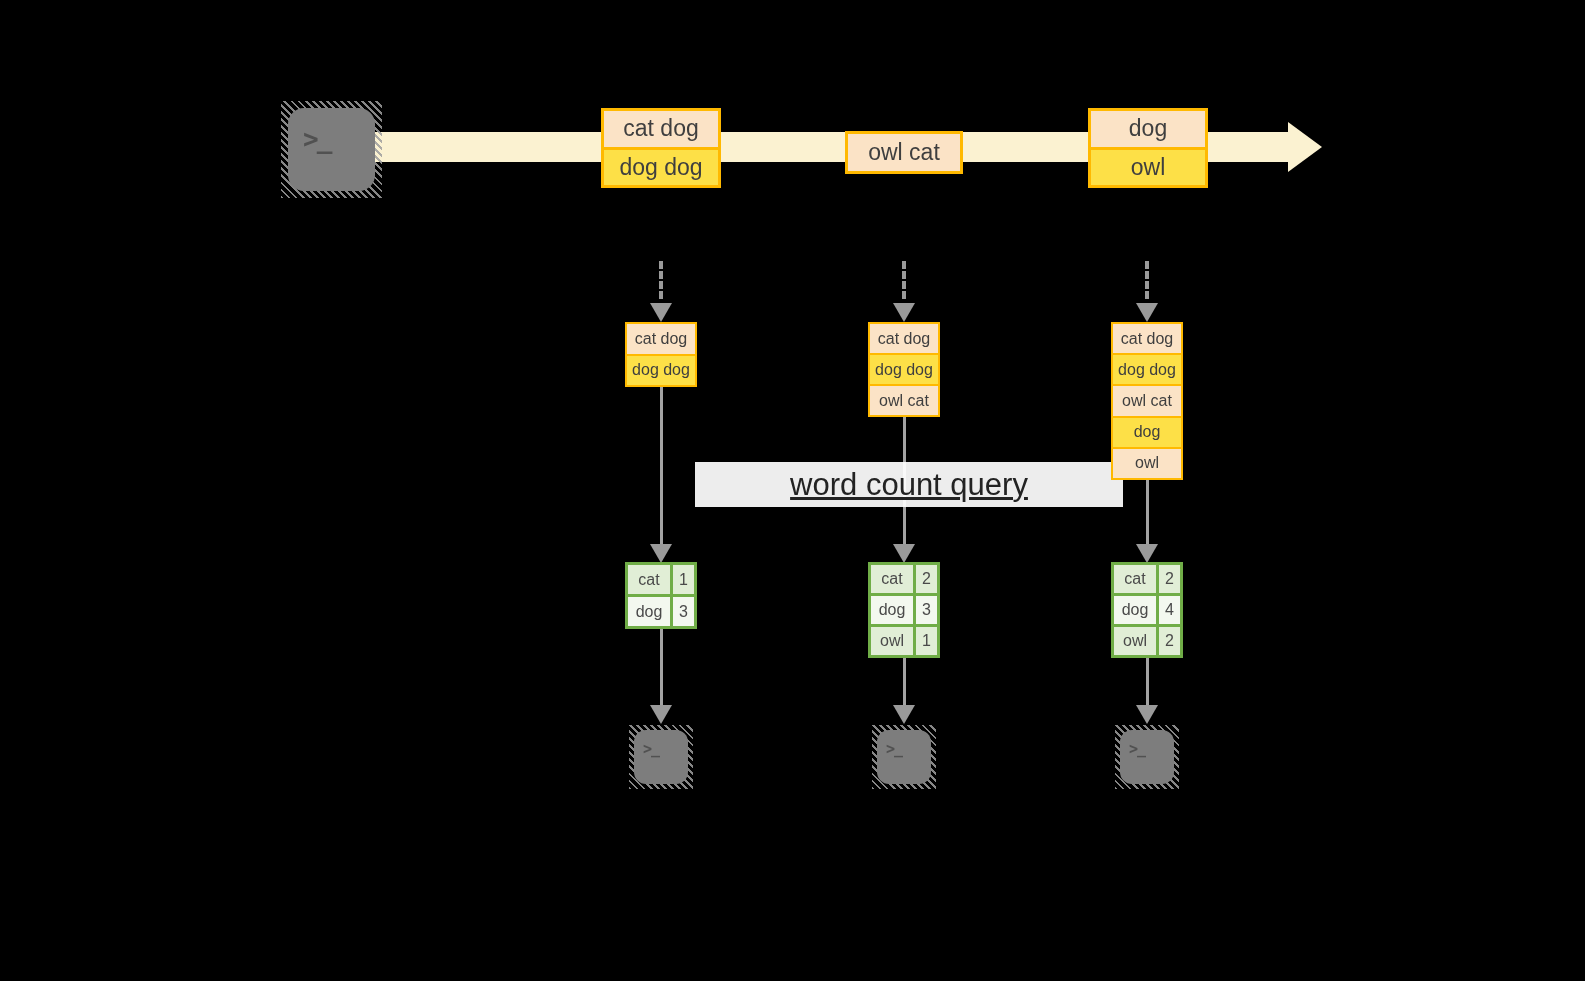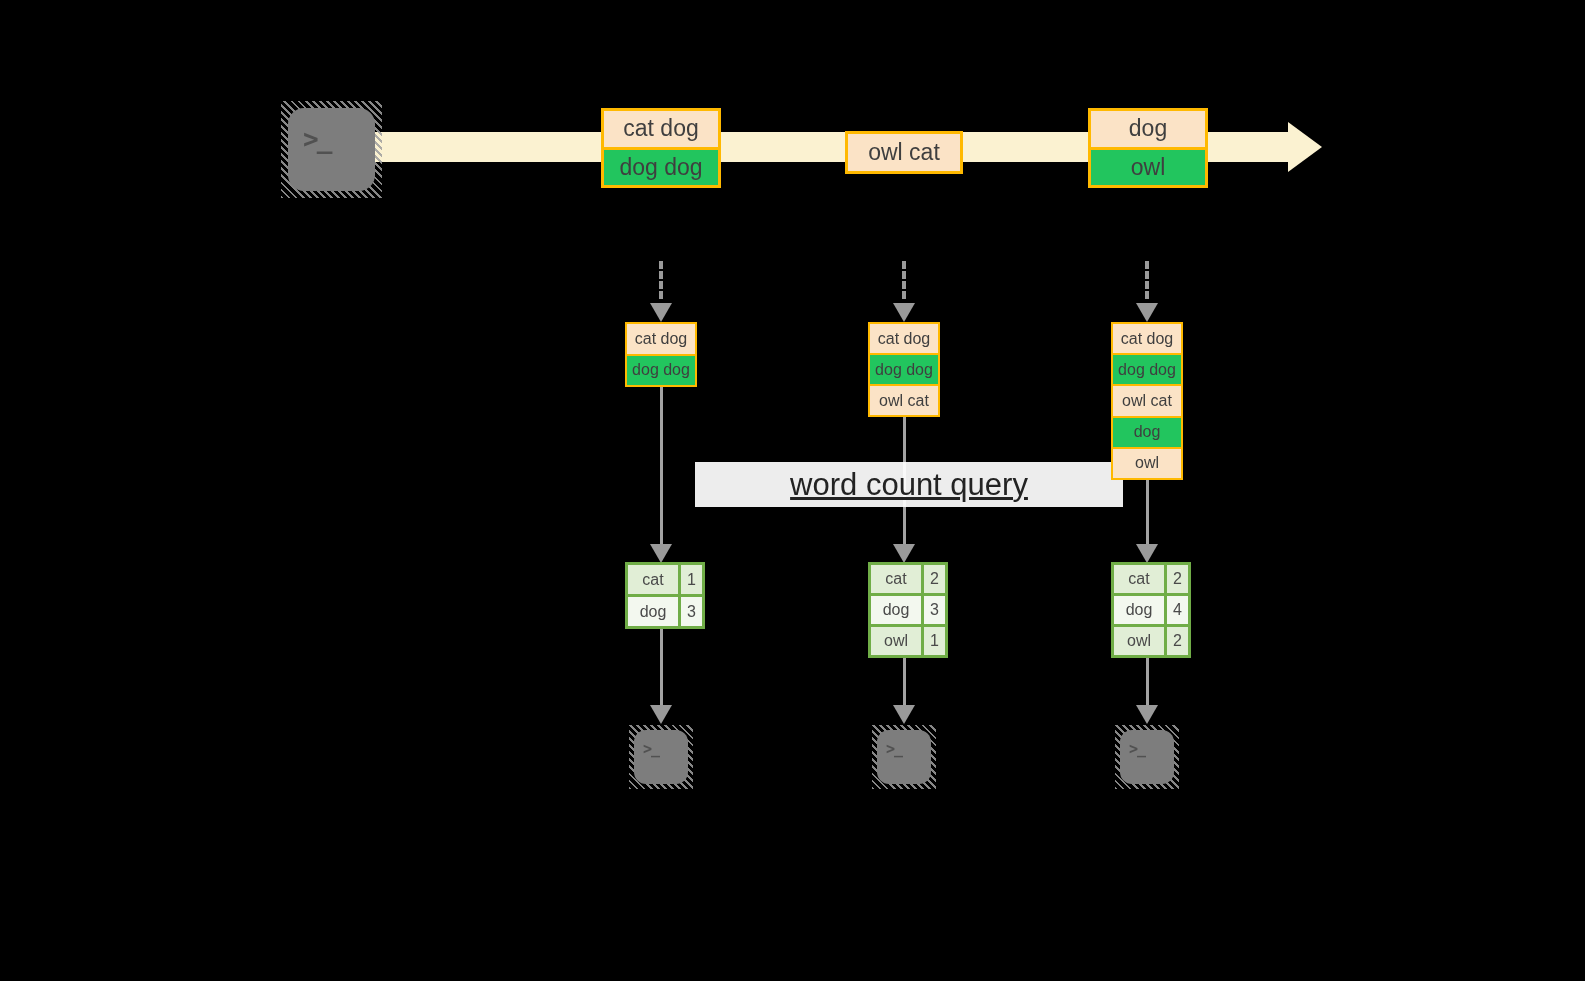--- a/index.html
+++ b/index.html
@@ -31,39 +31,39 @@
              font-size:23px;color:#3f3f3f;}
 
   
   .mbox{position:absolute;z-index:5;border:2px solid #FFB900;background:#FFB900;
         display:flex;flex-direction:column;gap:2px;box-sizing:border-box;width:72px;}
   .mbox .row{flex:1;display:flex;align-items:center;justify-content:center;
              font-size:16px;color:#3f3f3f;white-space:nowrap;}
 
   
   .fa{background:#FBE3C6;}
-  .fb{background:#22c55e;}
+  .fb{background:#fde047;}
   .ga{background:#E1EED6;}
   .gb{background:#F3F8EF;}
 
   
   .dline{position:absolute;width:0;border-left:4px dashed #9a9a9a;z-index:1;}
   .sline{position:absolute;width:3px;background:#a3a3a3;z-index:1;}
   .tri-down{position:absolute;width:0;height:0;z-index:1;
             border-left:11px solid transparent;border-right:11px solid transparent;
             border-top:19px solid #9a9a9a;}
 
   
   .query-band{position:absolute;left:695px;top:462px;width:428px;height:45px;
               background:rgba(255,255,255,0.93);z-index:4;
               display:flex;align-items:center;justify-content:center;}
   .query-band span{font-size:31px;color:#232323;text-decoration:underline;}
 
   
-  .gtable{position:absolute;z-index:2;width:80px;border:3px solid #70AD47;background:#70AD47;
+  .gtable{position:absolute;z-index:2;width:72px;border:3px solid #70AD47;background:#70AD47;
           display:flex;flex-direction:column;gap:3px;box-sizing:border-box;}
   .grow{flex:1;display:flex;gap:3px;}
   .gcell{display:flex;align-items:center;justify-content:center;font-size:16px;color:#4a4a4a;}
   .glabel{flex:1;}
   .gvalue{width:21px;}
 </style>
 </head>
 <body>
 
 <div class="canvas">

